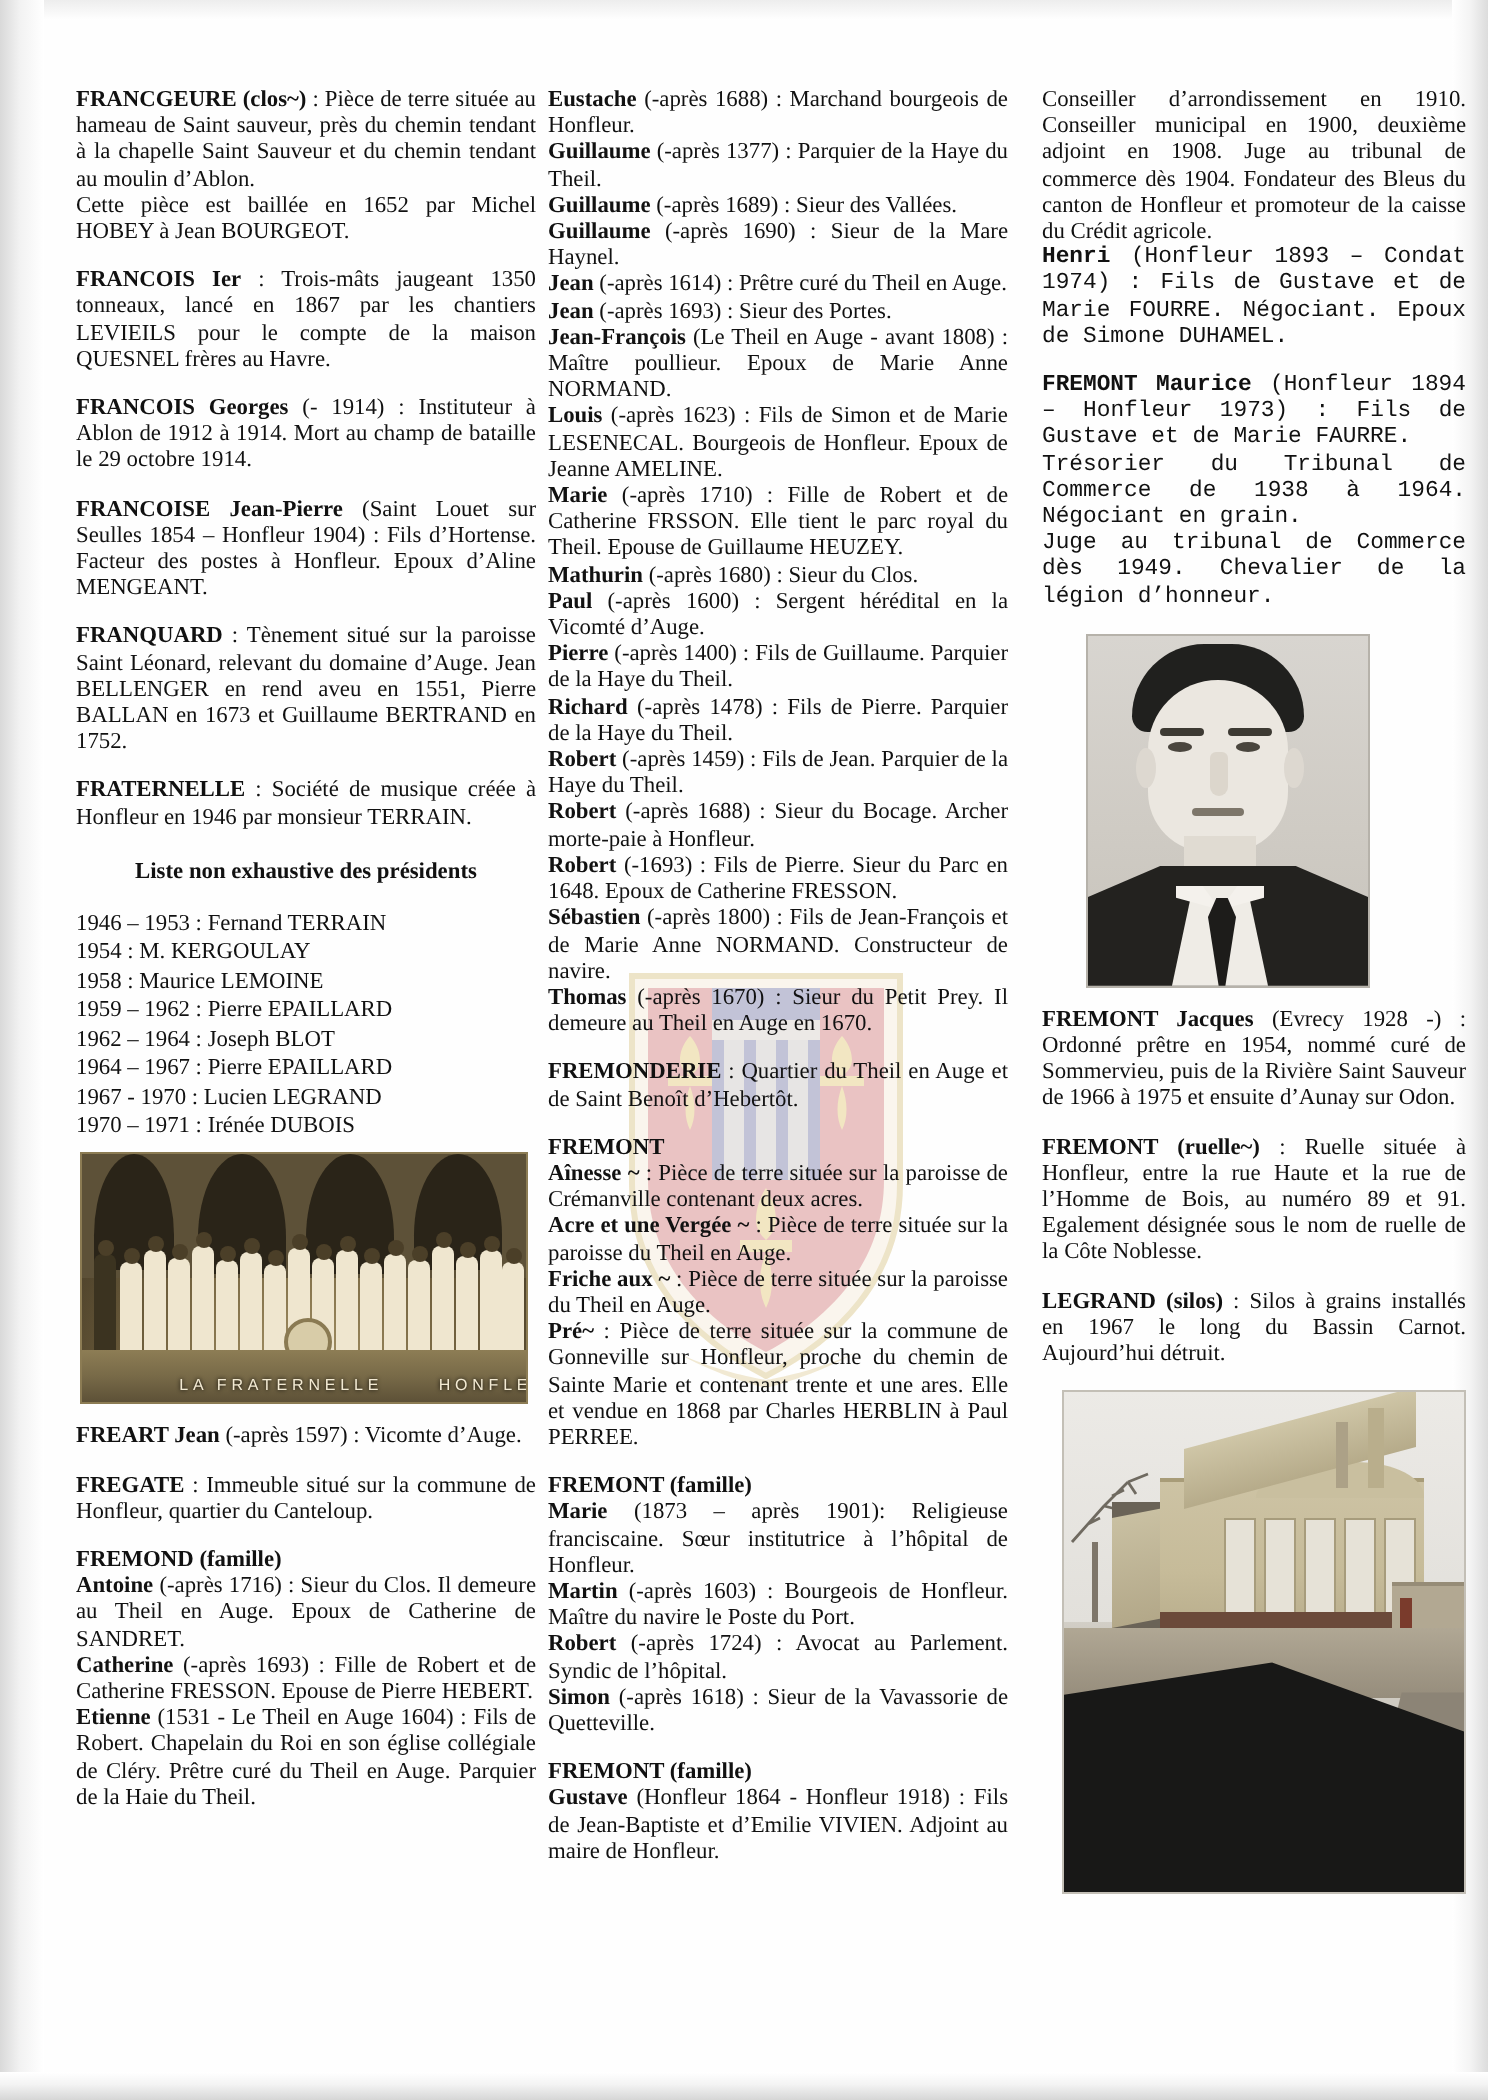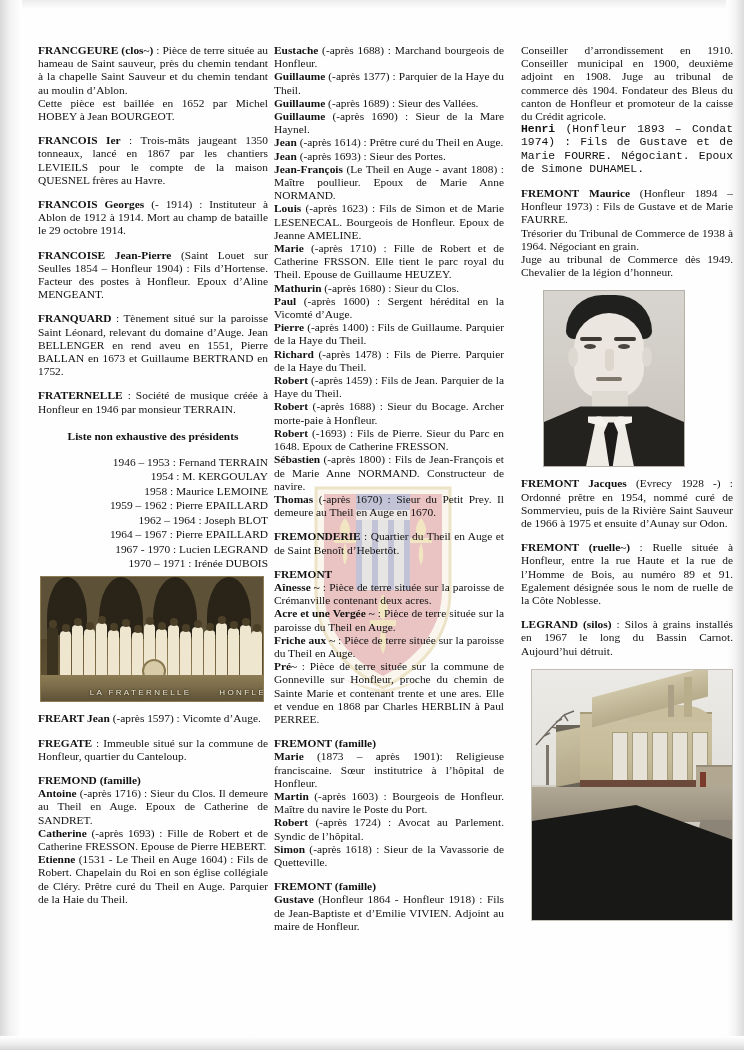--- a/index.html
+++ b/index.html
@@ -40,21 +40,21 @@
   .col2{left:274px;width:230px;}
   .col3{left:521px;width:212px;}
 
   p{margin:0 0 0 0;font-size:11.4px;line-height:13.2px;text-align:justify;
     text-justify:inter-word;}
   .entry{margin-bottom:11px;}
   .hd{font-weight:bold;}
   .sub{font-weight:bold;}
   .center{text-align:center;}
 
-  .plist p{text-align:right;margin:0;line-height:14.4px;font-size:11.4px;}
+  .plist p{text-align:left;margin:0;line-height:14.4px;font-size:11.4px;}
 
   
   .band-photo{
     position:relative;width:222px;height:124px;margin:6px 0 10px 2px;
     background:
       radial-gradient(ellipse at 50% 110%, #b9a574 0%, #6f5f3d 55%, #3a3120 100%);
     overflow:hidden;
     border:1px solid #8c7c54;
   }
   .bp-arch{position:absolute;top:0;background:#2a2418;border-radius:50% 50% 0 0/70% 70% 0 0;}
@@ -343,21 +343,21 @@
       </div>
 
     </div>
 
     <div class="col col3">
 
       <p>Conseiller d’arrondissement en 1910. Conseiller municipal en 1900, deuxième adjoint en 1908. Juge au tribunal de commerce dès 1904. Fondateur des Bleus du canton de Honfleur et promoteur de la caisse du Crédit agricole.</p>
 
       <p style="margin-top:0;font-family:Liberation Mono, monospace;"><span class="sub">Henri</span><span> (Honfleur 1893 – Condat 1974) : Fils de Gustave et de Marie FOURRE. Négociant. Epoux de Simone DUHAMEL.</span></p>
 
-      <div class="entry" style="margin-top:11px;">
+      <div class="entry" style="margin-top:11px;font-family:Liberation Mono, monospace;">
         <p><span class="hd">FREMONT Maurice</span><span> (Honfleur 1894 – Honfleur 1973) : Fils de Gustave et de Marie FAURRE.</span></p>
         <p>Trésorier du Tribunal de Commerce de 1938 à 1964. Négociant en grain.</p>
         <p>Juge au tribunal de Commerce dès 1949. Chevalier de la légion d’honneur.</p>
       </div>
 
       <div class="portrait">
         <div class="pt-hair"></div>
         <div class="pt-face"></div>
         <div class="pt-ear" style="left:24px;"></div>
         <div class="pt-ear" style="left:98px;"></div>

